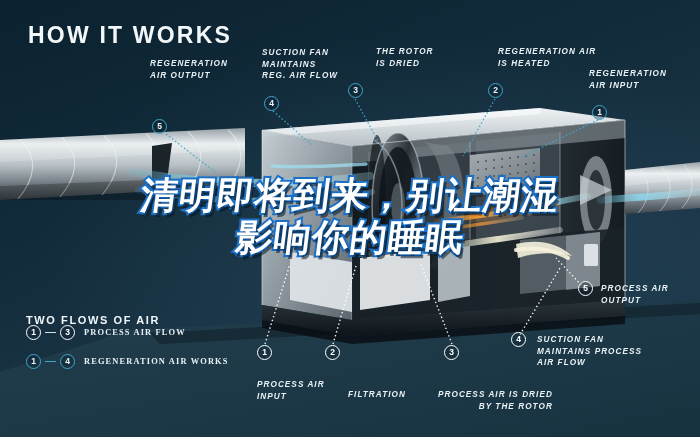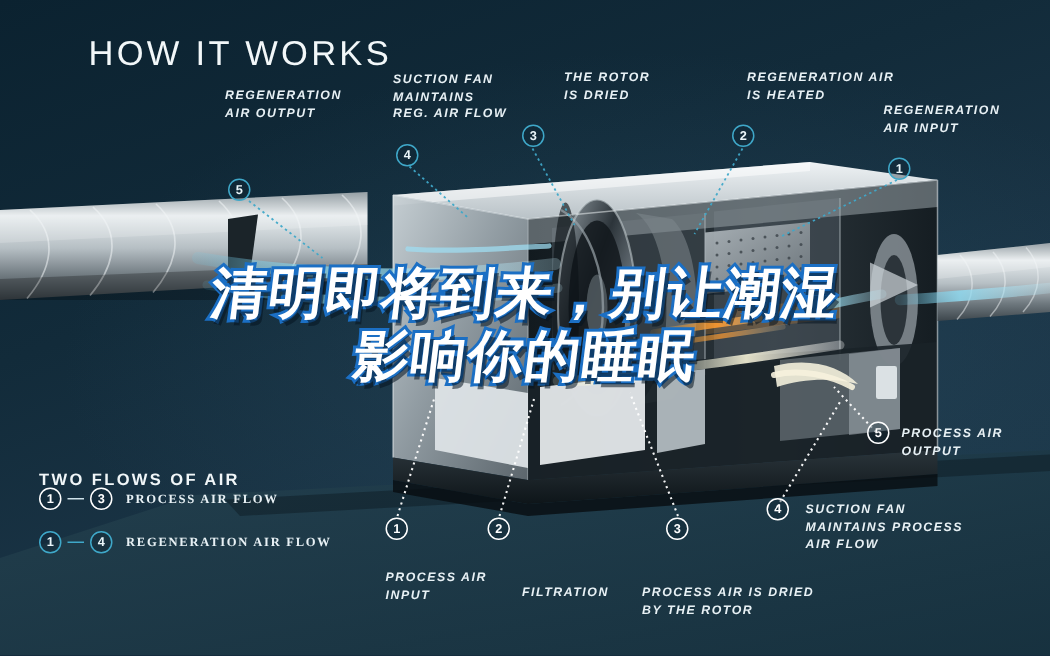--- a/index.html
+++ b/index.html
@@ -15,22 +15,22 @@
       linear-gradient(160deg,#0b2230 0%, #122b3a 35%, #1b3547 65%, #1d3a4c 100%);
     color:#fff;
   }
 
   
   .page-title{
     position:absolute;left:28px;top:22px;
     font-size:23px;letter-spacing:2.2px;color:#f2f7f9;
     white-space:nowrap;
   }
-  .page-title .b{font-weight:normal;margin-left:31px;}
-  .page-title .l{font-weight:400;}
+  .page-title .b{font-weight:bold;}
+  .page-title .l{font-weight:700;}
 
   
   .machine{position:absolute;left:0;top:0;width:700px;height:437px;}
 
   
   .lbl{
     position:absolute;
     font-size:8.2px;font-weight:bold;letter-spacing:1.05px;
     line-height:1.42;color:#e8f1f5;text-transform:uppercase;
     white-space:pre-line;
@@ -348,21 +348,21 @@
 INPUT</div>
   </div>
 
   <div>
     <div class="marker" style="left:325px;top:345px;">2</div>
     <div class="lbl" style="left:348px;top:389px;">FILTRATION</div>
   </div>
 
   <div>
     <div class="marker" style="left:444px;top:345px;">3</div>
-    <div class="lbl" style="left:428px;top:389px;">PROCESS AIR IS DRIED
+    <div class="lbl" style="left:438px;top:389px;text-align:right;">PROCESS AIR IS DRIED
 BY THE ROTOR</div>
   </div>
 
   <div>
     <div class="marker" style="left:511px;top:332px;">4</div>
     <div class="lbl" style="left:537px;top:334px;">SUCTION FAN
 MAINTAINS PROCESS
 AIR FLOW</div>
   </div>
 
@@ -378,21 +378,21 @@
     <span class="marker">1</span>
     <span class="dash"></span>
     <span class="marker">3</span>
     <span class="legend-text">PROCESS AIR FLOW</span>
   </div>
 
   <div class="legend-row" style="top:354px;">
     <span class="marker teal">1</span>
     <span class="dash teal"></span>
     <span class="marker teal">4</span>
-    <span class="legend-text">REGENERATION AIR FLOW</span>
+    <span class="legend-text">REGENERATION AIR WORKS</span>
   </div>
 
   <div class="cn-overlay">
     <span class="cn-line l1">清明即将到来，别让潮湿</span>
     <span class="cn-line l2">影响你的睡眠</span>
   </div>
 
 </div>
 
 </body></html>

